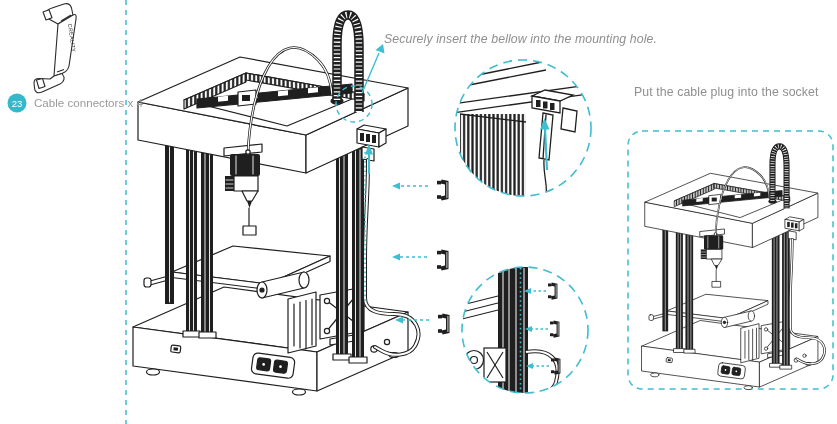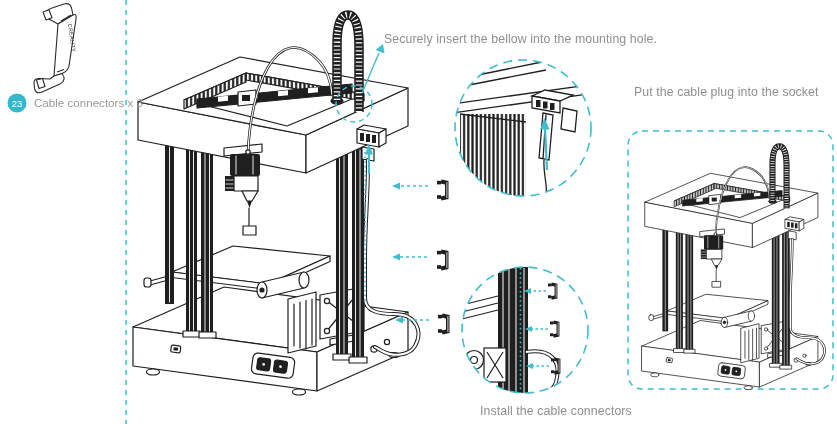--- a/index.html
+++ b/index.html
@@ -265,18 +265,17 @@
       <use href="#clip" transform="translate(551,357) scale(0.82)"></use>
       <circle cx="525" cy="330" r="63" fill="none" stroke="#3fbdd1" stroke-width="1.6" stroke-dasharray="9 6"></circle>
     </g>
 
     <g>
       <rect x="628" y="131" width="205" height="258" rx="14" fill="none" stroke="#3fbdd1" stroke-width="1.5" stroke-dasharray="6 5"></rect>
       <use href="#printer" transform="translate(556.8,136.8) scale(0.64)"></use>
     </g>
   </svg>
 
-  <div class="caption" style="left:384px;top:32px;">Securely insert the bellow into the mounting hole.</div>
+  <div class="caption" style="left:384px;top:32px;font-style:italic;">Securely insert the bellow into the mounting hole.</div>
   <div class="caption" style="left:599px;top:85px;margin-left:35px;">Put the cable plug into the socket</div>
-  <div class="caption" style="left:480px;top:404px;">Install the cable connectors</div>
-  <div class="parts-label">Cable connectors x 3</div>
+  <div class="parts-label">Cable connectors x 4</div>
 
 </div>
 
 </body></html>

